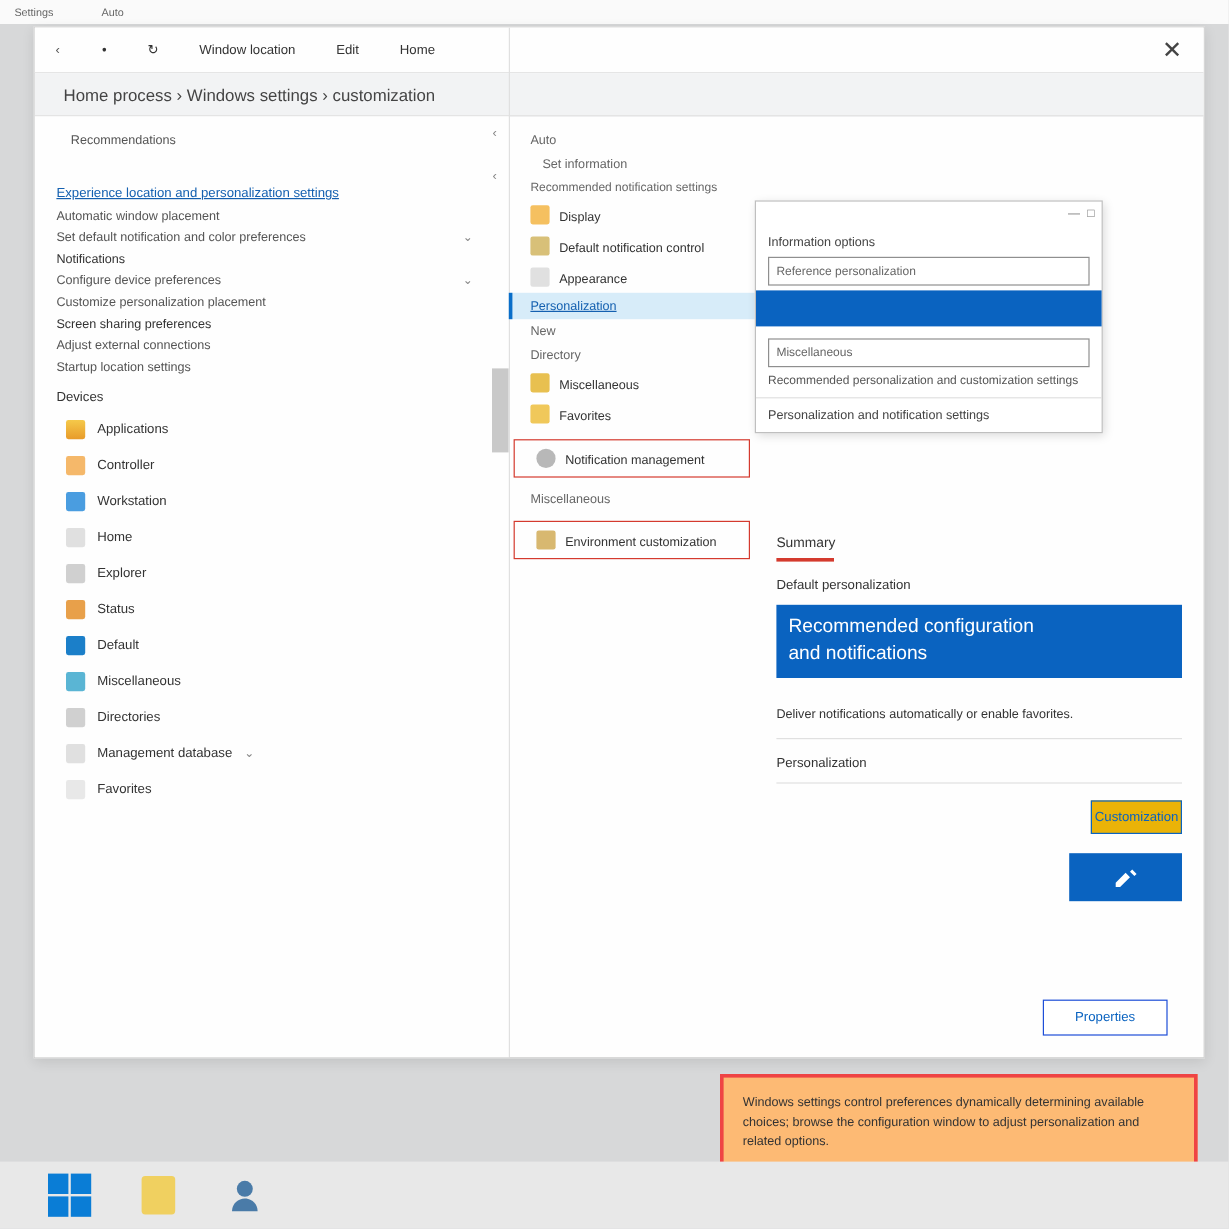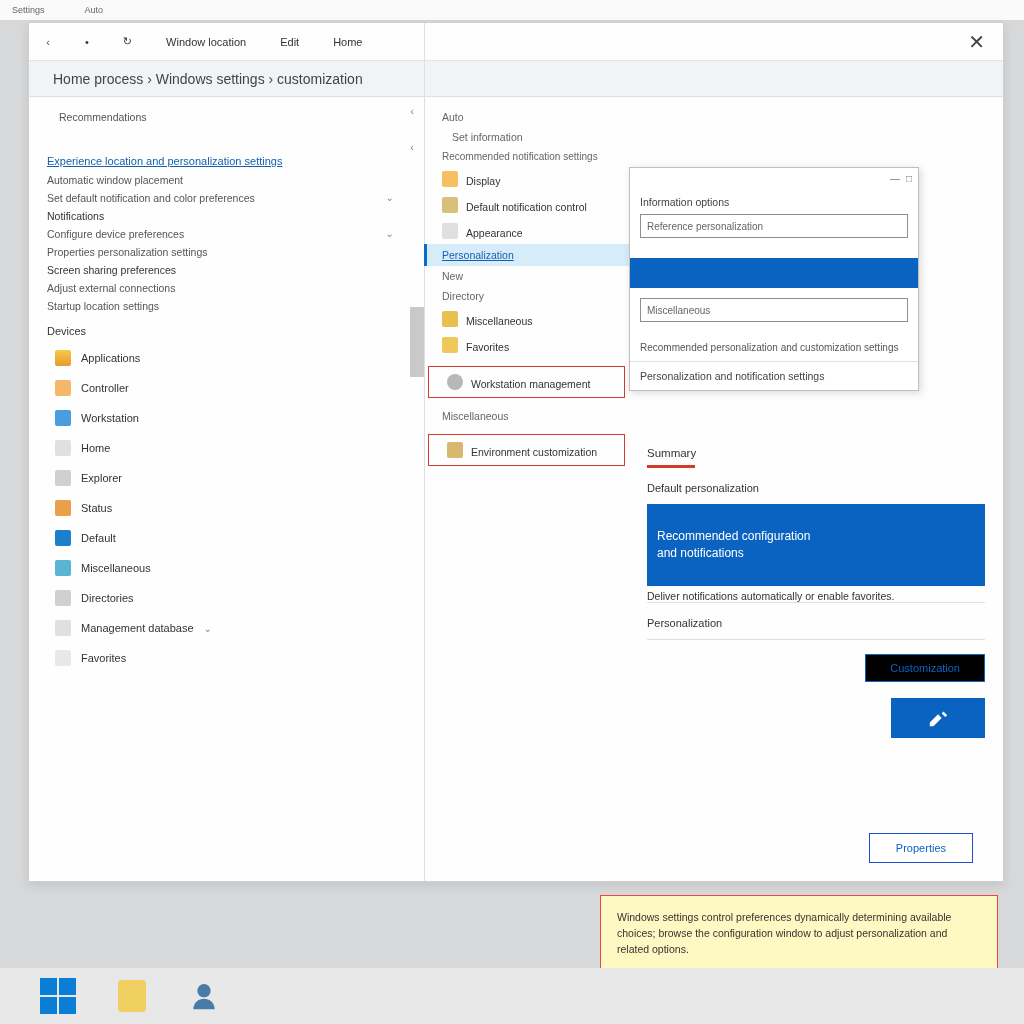--- a/index.html
+++ b/index.html
@@ -28,36 +28,36 @@
 .mid-item{display:flex;align-items:flex-end;gap:8px;padding:5px 18px;font-size:10.5px;color:#333;cursor:pointer}
 .mid-item.sel{background:#d7ecf9;position:relative}
 .mid-item.sel::before{content:"";position:absolute;left:0;top:0;bottom:0;width:3px;background:#0a6ec9}
 .mid-link{color:#1460b0;text-decoration:underline}
 .redbox{border:1.5px solid #d43a2e;margin:8px 4px;padding:2px 0}
 .right{flex:1;position:relative;padding:0}
 .popup{position:absolute;left:0;top:70px;width:290px;background:#fff;border:1px solid #bfbfbf;box-shadow:2px 2px 8px rgba(0,0,0,.15)}
 .popup-top{height:20px;display:flex;justify-content:flex-end;align-items:center;gap:6px;padding:0 6px;color:#777;font-size:10px}
 .popup-body{padding:8px 10px}
 .popup-label{font-size:10.5px;color:#444;margin-bottom:6px}
-.popup-input{width:100%;height:24px;border:1px solid #8f8f8f;padding:0 6px;font-size:10px;color:#666;display:flex;align-items:center;margin-bottom:20px}
+.popup-input{width:100%;height:24px;border:1px solid #8f8f8f;padding:0 6px;font-size:10px;color:#666;display:flex;align-items:center;margin-bottom:4px}
 .popup-band{height:30px;background:#0a63c0;margin:0 -10px 10px -10px}
 .popup-note{font-size:10px;color:#555;margin-top:6px}
 .popup-msg{font-size:10.5px;color:#444;padding:8px 10px;border-top:1px solid #e0e0e0}
 .right-sec{position:absolute;left:18px;top:350px;right:18px}
 .sec-title{font-size:11.5px;color:#333;margin-bottom:6px}
 .sec-red{width:48px;height:3px;background:#d43a2e;margin-bottom:14px}
 .sec-sub{font-size:11px;color:#333;margin-bottom:10px}
-.sec-band{background:#0a63c0;color:#fff;font-size:12px;padding:24px 10px;margin-bottom:4px;line-height:1.4}
-.sec-text{font-size:10.5px;color:#333;}
+.sec-band{background:#0a63c0;color:#fff;font-size:16px;padding:8px 10px;margin-bottom:24px;line-height:1.4}
+.sec-text{font-size:10.5px;color:#333;margin-bottom:14px}
 .sec-divider{height:1px;background:#e0e0e0;margin-bottom:14px}
-.btn-outline{border:1px solid #0a63c0;color:#0a63c0;background:#000000;padding:7px 24px;font-size:11px;cursor:pointer;float:right;margin-bottom:16px}
+.btn-outline{border:1px solid #0a63c0;color:#0a63c0;background:#eab308;padding:7px 2px;font-size:11px;cursor:pointer;float:right;margin-bottom:16px}
 .btn-blue{background:#0a63c0;width:94px;height:40px;display:flex;align-items:center;justify-content:center;float:right;clear:both;cursor:pointer}
 .btn-blue svg{width:22px;height:22px;fill:#fff}
 .prop-btn{position:absolute;right:30px;bottom:18px;border:1px solid #1d4ed8;color:#0a63c0;background:#fff;padding:8px 26px;font-size:11px;cursor:pointer}
-.infobox{position:absolute;left:600px;top:895px;width:398px;height:98px;background:#fef9c3;border:1px solid #ef4444;padding:14px 16px;font-size:10.5px;color:#333;line-height:1.5}
+.infobox{position:absolute;left:600px;top:895px;width:398px;height:98px;background:#fdba74;border:3px solid #ef4444;padding:14px 16px;font-size:10.5px;color:#333;line-height:1.5}
 .taskbar{position:absolute;left:0;right:0;bottom:0;height:56px;background:#e8e8e8;display:flex;align-items:center;padding:0 40px;gap:42px}
 .winlogo{width:36px;height:36px;display:grid;grid-template:1fr 1fr/1fr 1fr;gap:2px}
 .winlogo span{background:#0a7dd6}
 </style>
 </head>
 <body>
 
 <div class="topbar">
   <span>Settings</span>
   <span>Auto</span>
@@ -79,21 +79,21 @@
     <div class="left">
       <span class="collapse-arrow">‹</span>
       <div class="left-hdr">Recommendations</div>
       <span class="collapse-arrow" style="top:44px">‹</span>
       <div style="height:24px"></div>
       <a class="left-link">Experience location and personalization settings</a>
       <div class="left-sub">Automatic window placement</div>
       <div class="left-sub"><span>Set default notification and color preferences</span><span class="chev">⌄</span></div>
       <div class="left-sub" style="color:#333;font-weight:500">Notifications</div>
       <div class="left-sub"><span>Configure device preferences</span><span class="chev">⌄</span></div>
-      <div class="left-sub">Properties personalization settings</div>
+      <div class="left-sub">Customize personalization placement</div>
       <div class="scrollthumb"></div>
       <div class="left-sub" style="color:#333">Screen sharing preferences</div>
       <div class="left-sub">Adjust external connections</div>
       <div class="left-sub">Startup location settings</div>
       <div class="section">Devices</div>
       <div class="item">
           <span class="ico" style="background:linear-gradient(#f5c94a,#e89b2a);border-radius:2px"></span>
           <span>Applications</span>
         </div>
       <div class="item">
@@ -166,21 +166,21 @@
           <span class="ico" style="background:#e8c050;border-radius:2px"></span>
           <span>Miscellaneous</span>
         </div>
       <div class="mid-item">
           <span class="ico" style="background:#f0c85a;border-radius:2px"></span>
           <span>Favorites</span>
         </div>
       <div class="redbox">
         <div class="mid-item">
             <span class="ico" style="background:#b8b8b8;border-radius:50%"></span>
-            <span>Workstation management</span>
+            <span>Notification management</span>
           </div>
       </div>
       <div class="mid-hdr">Miscellaneous</div>
       <div class="redbox">
         <div class="mid-item">
             <span class="ico" style="background:#d8b870;border-radius:2px"></span>
             <span>Environment customization</span>
           </div>
       </div>
     </div>

